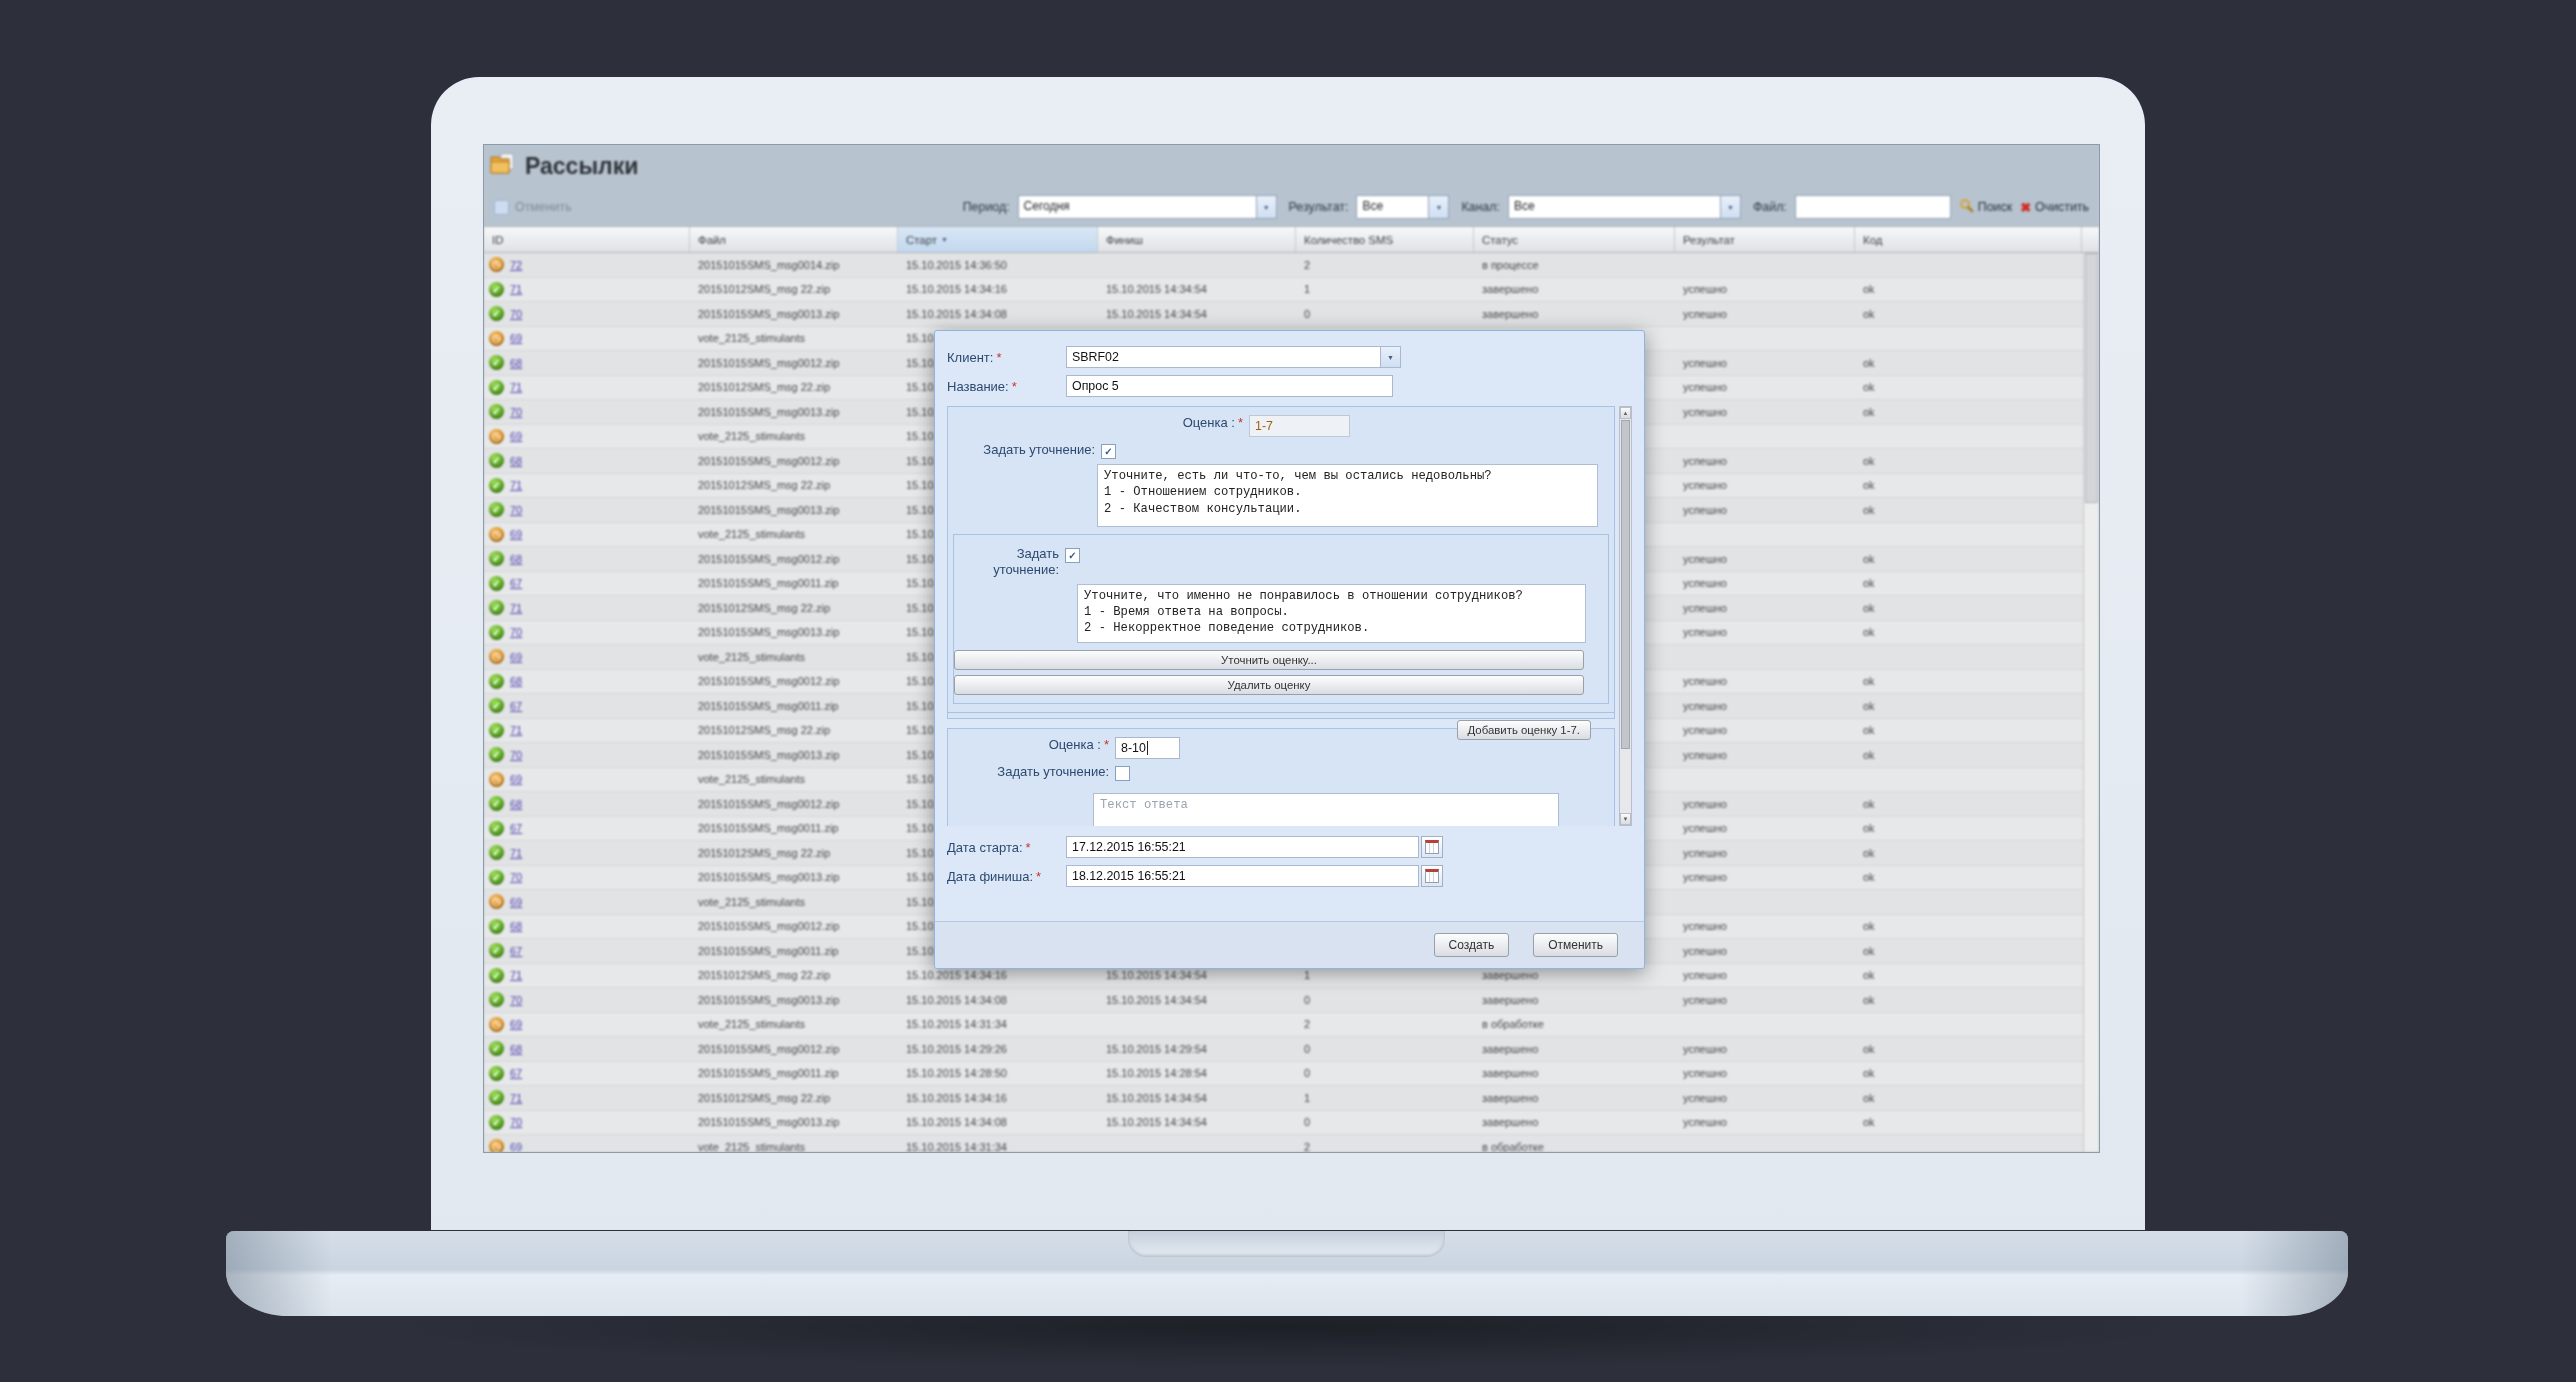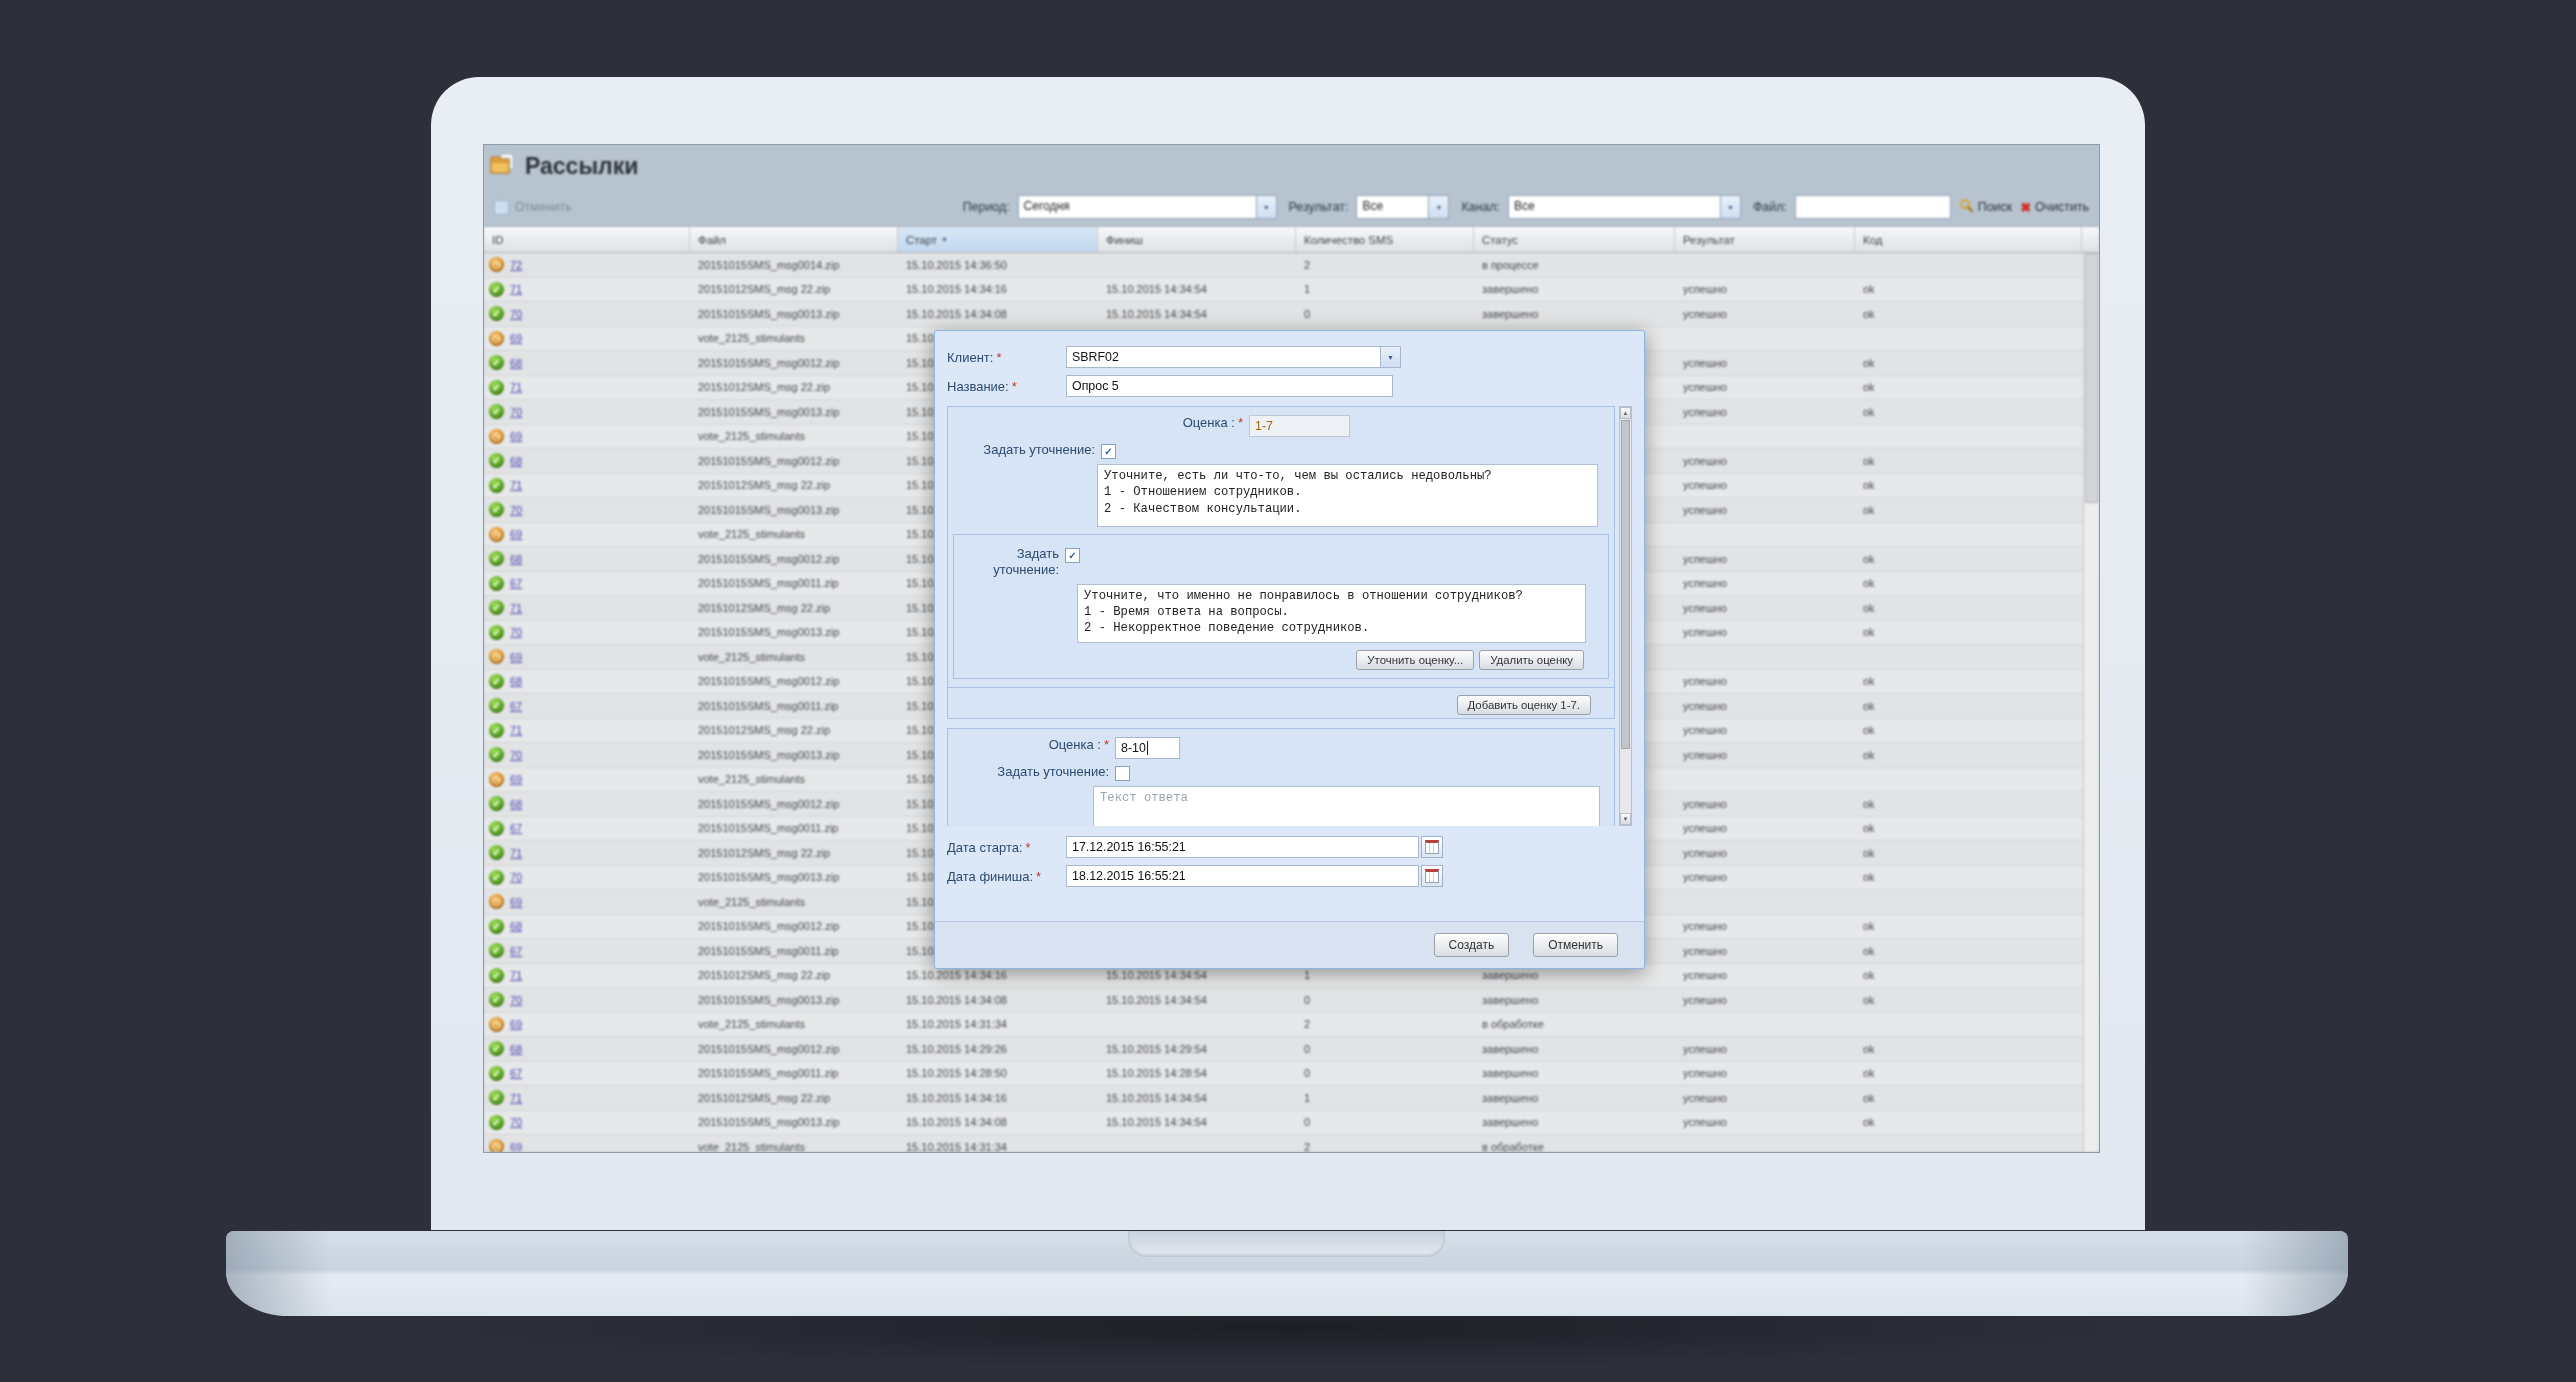--- a/index.html
+++ b/index.html
@@ -84,21 +84,21 @@
   .grow{display:flex;align-items:flex-start;margin-top:5px;}
   .glabel{text-align:right;padding-right:6px;box-sizing:border-box;flex:0 0 auto;}
   .ta{background:#fff;border:1px solid #b1bdd0;font-size:12.2px;line-height:1.35;color:#222;
       padding:3px 6px;resize:none;font-family:Liberation Mono, monospace;box-sizing:border-box;}
   .ta::placeholder{color:#9aa4b0;}
   .dis-input{background:#eef1f6;border:1px solid #bcc7d8;color:#a16207;height:22px;font-size:12.4px;
       padding:4px 5px;display:flex;align-items:center;box-sizing:border-box;}
   .cb{width:13px;height:13px;background:#fff;border:1px solid #86a0c0;display:inline-flex;align-items:center;
       justify-content:center;font-size:10px;color:#2d5a94;font-weight:bold;margin-top:2px;}
   .gbox2{border:1px solid #a9c1e2;background:#d7e4f5;margin:7px 5px 0;padding:6px 0 8px;}
-  .btnrow{display:flex;justify-content:flex-end;gap:5px;margin-top:7px;padding-right:24px;}
+  .btnrow{display:flex;justify-content:flex-end;gap:5px;margin-top:7px;padding-right:24px;flex-direction:column;}
   .btn{background:linear-gradient(#fdfdfd,#d9dde3);border:1px solid #9aa0a8;border-radius:3px;
       font-size:11.4px;color:#333;padding:3px 10px;white-space:nowrap;cursor:pointer;font-family:"Liberation Sans",sans-serif;}
   .addrow{display:flex;justify-content:flex-end;margin-top:7px;padding-right:23px;}
   .sbar{position:absolute;right:0;top:0;bottom:0;width:13px;background:#e6e8ec;border:1px solid #b9bfc9;box-sizing:border-box;}
   .sbar .arr{position:absolute;left:0;right:0;height:12px;display:flex;align-items:center;justify-content:center;font-size:6px;color:#5c636d;background:linear-gradient(#fafbfc,#d8dbe0);border:1px solid #b9bfc9;box-sizing:border-box;}
   .sbar .up{top:0;} .sbar .dn{bottom:0;}
   .sbar .thumb{position:absolute;left:1px;right:1px;top:13px;height:327px;background:#c2c5cb;border:1px solid #a2a7af;}
   .calbtn{width:22px;height:22px;border:1px solid #9fb0c8;background:linear-gradient(#fff,#dde6f2);
       margin-left:2px;display:flex;align-items:center;justify-content:center;cursor:pointer;box-sizing:border-box;}
   .calg{display:block;width:12px;height:10px;border:1px solid #93a0b2;border-top:3px solid #b5413a;background:
@@ -810,21 +810,21 @@
                 <span>8-10</span>
                   <span class="caret"></span>
               </span>
             </div>
             <div class="grow">
               <span class="glabel" style="width:167px">Задать уточнение:</span>
               <span class="cb"></span>
             </div>
             <div class="grow">
               <span class="glabel" style="width:145px"></span>
-              <textarea class="ta" style="width: 507px; height: 57px;" placeholder="Текст ответа"></textarea>
+              <textarea class="ta" style="width: 466px; height: 57px; margin-top: 7px;" placeholder="Текст ответа"></textarea>
             </div>
           </div>
 
           <div class="sbar">
             <span class="arr up">▲</span>
             <span class="thumb"></span>
             <span class="arr dn">▼</span>
           </div>
         </div>
 

